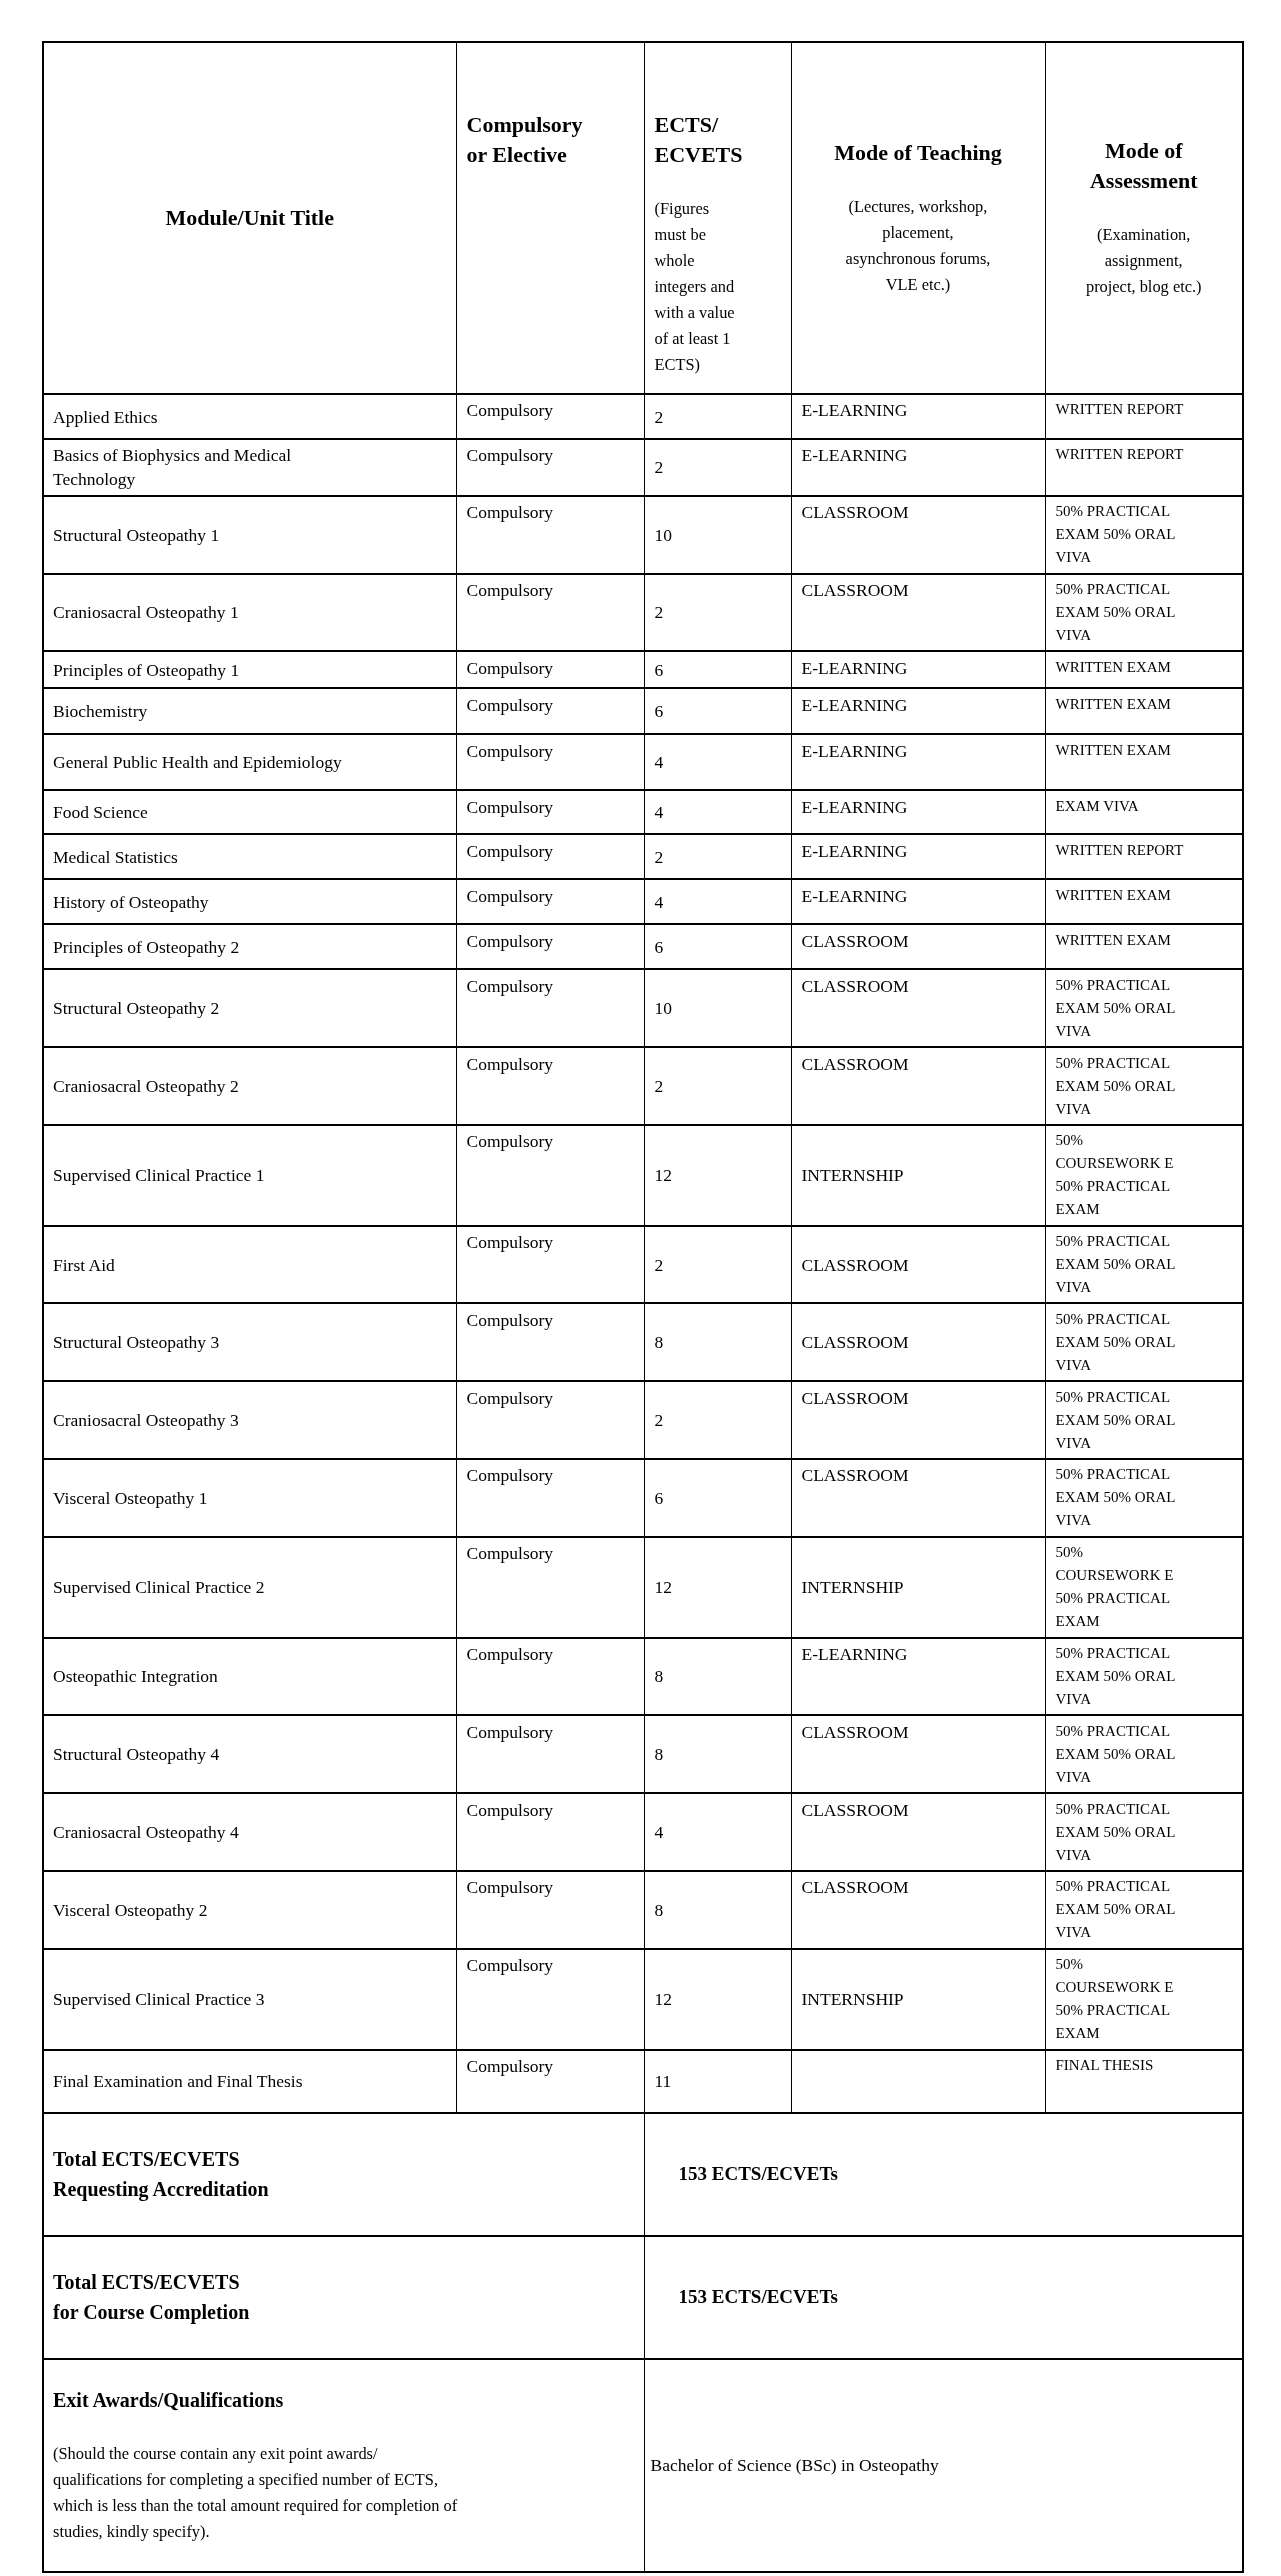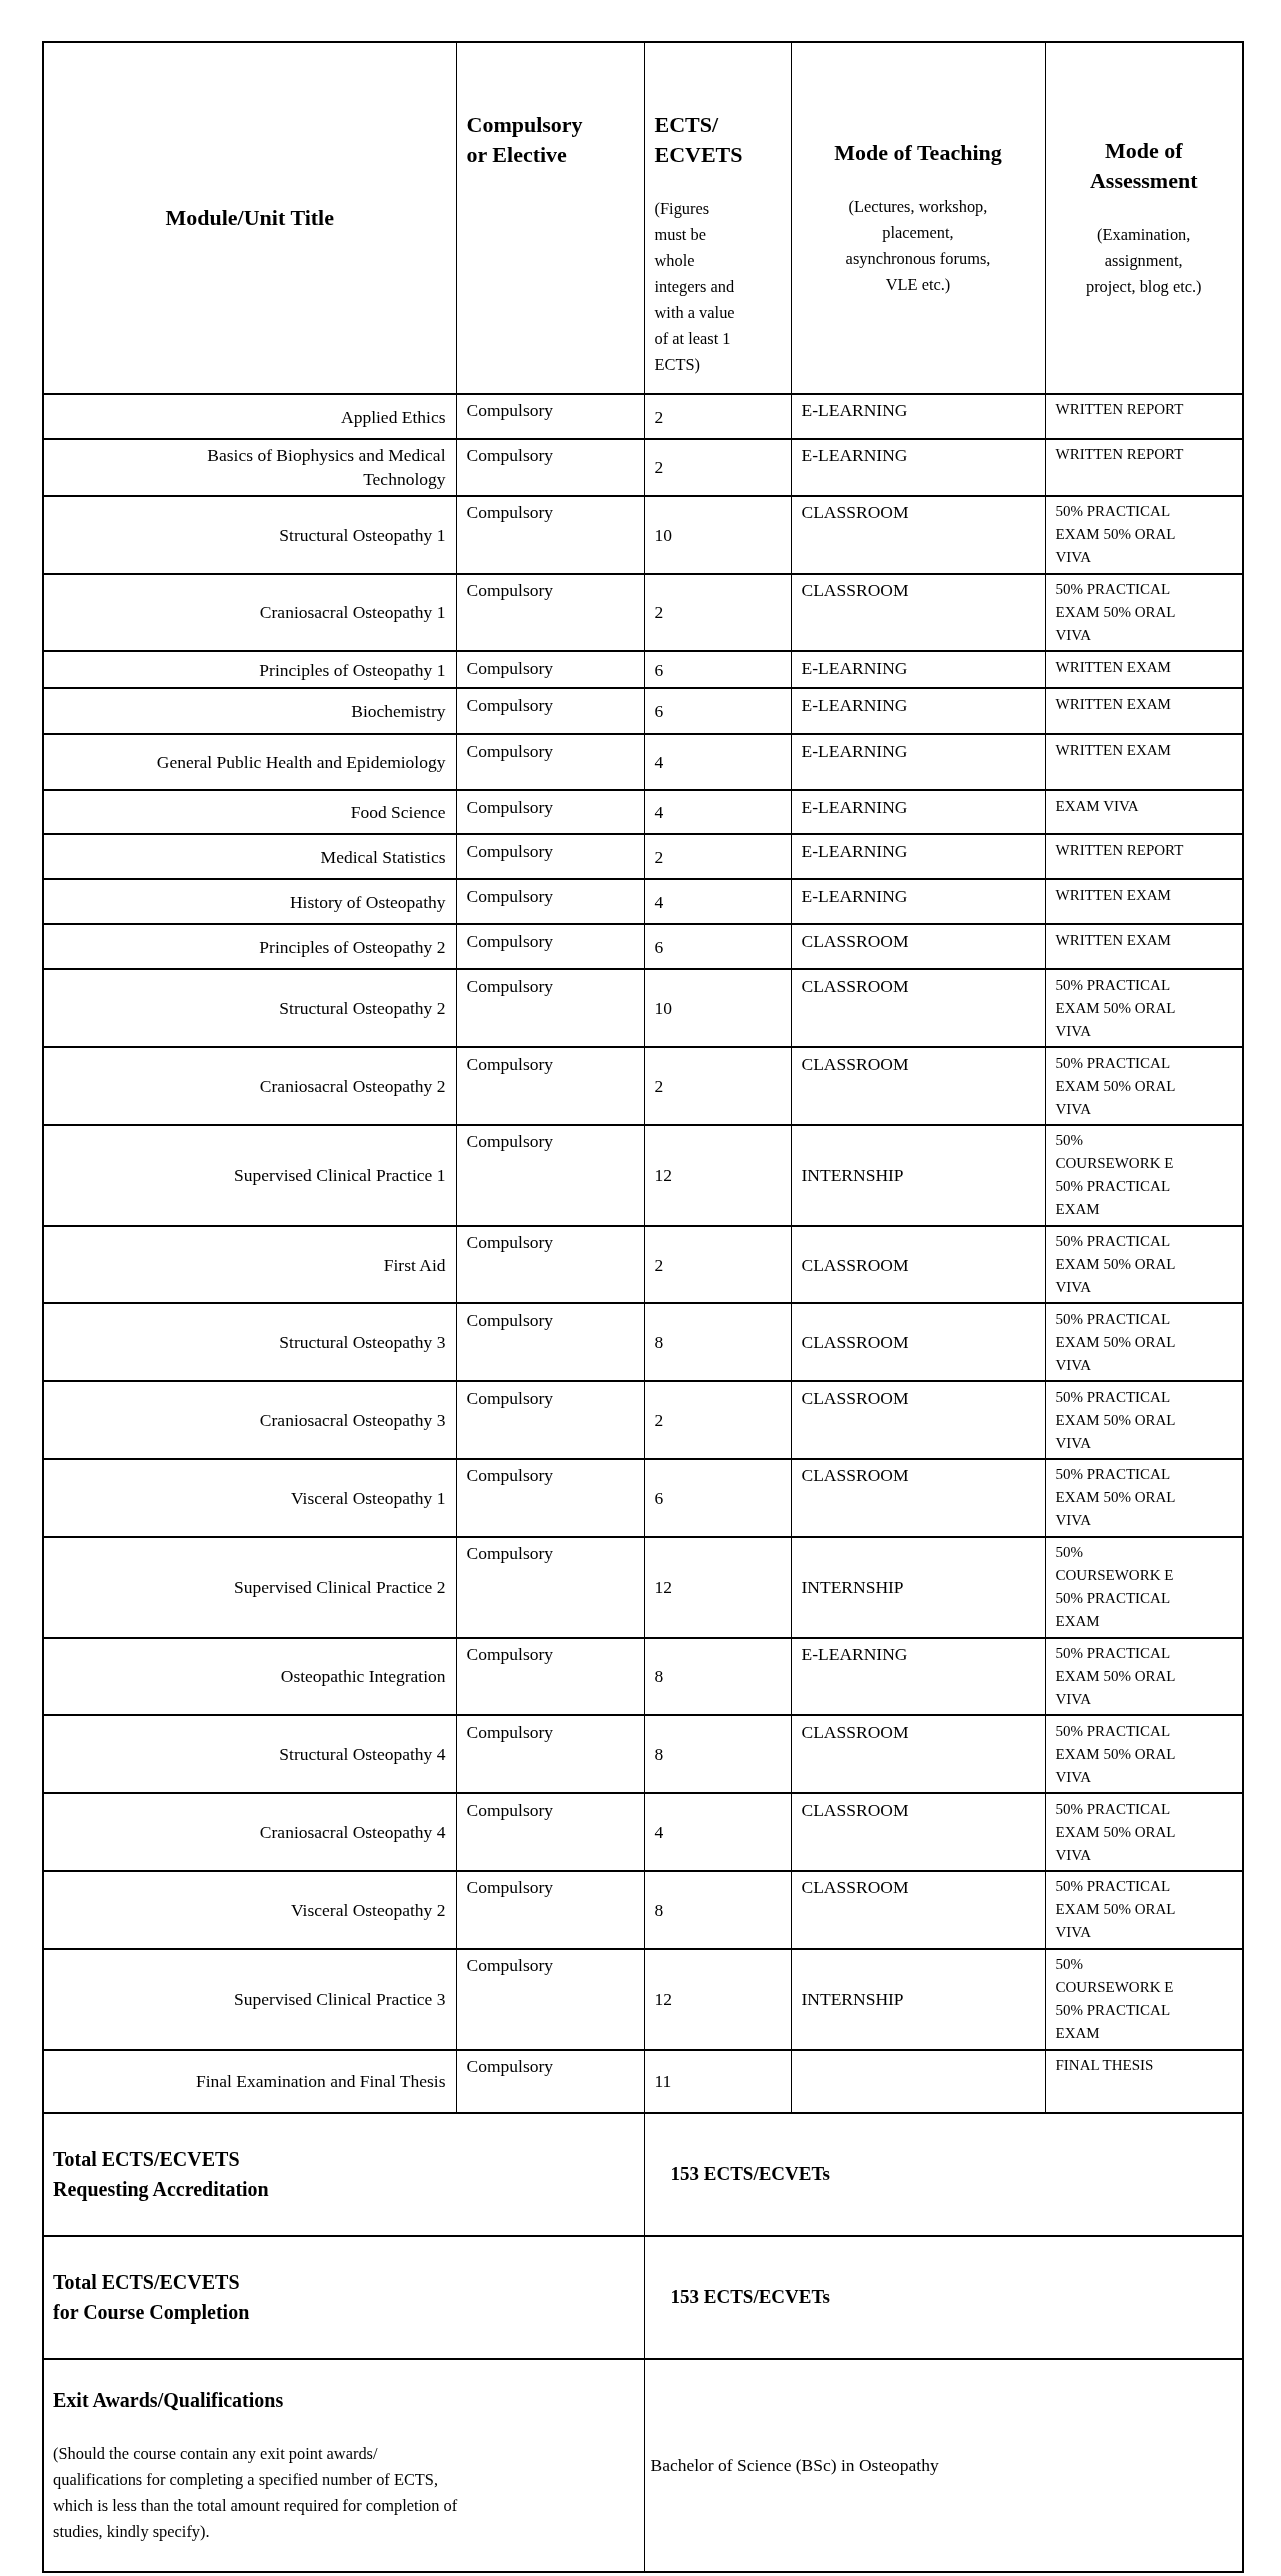--- a/index.html
+++ b/index.html
@@ -47,21 +47,21 @@
     margin-top: 26px;
     white-space: pre-line;
   }
   th.hc1 { vertical-align: middle; text-align: center; }
   th.hc2, th.hc3 { vertical-align: top; text-align: left; padding-top: 67px; }
   th.hc4, th.hc5 { vertical-align: middle; text-align: center; }
   
   td { font-size: 17.5px; line-height: 24px; }
   td.c-title {
     vertical-align: middle;
-    text-align: right;
+    text-align: left;
     padding-left: 9px;
     white-space: pre-line;
   }
   td.c-comp  { vertical-align: top; text-align: left; }
   td.c-ects  { vertical-align: middle; text-align: left; }
   td.c-teach { text-align: left; }
   td.c-teach.vtop { vertical-align: top; }
   td.c-teach.vmid { vertical-align: middle; }
   td.c-assess {
     vertical-align: top;
@@ -76,21 +76,21 @@
     text-align: left;
     padding-left: 9px;
     font-weight: bold;
     font-size: 20px;
     line-height: 30px;
     white-space: pre-line;
   }
   td.f-value {
     vertical-align: middle;
     text-align: left;
-    padding-left: 26px;
+    padding-left: 34px;
     font-weight: bold;
     font-size: 19px;
     border-radius: 11px;
   }
   td.x-label {
     vertical-align: middle;
     text-align: left;
     padding-left: 9px;
   }
   .x-head {

